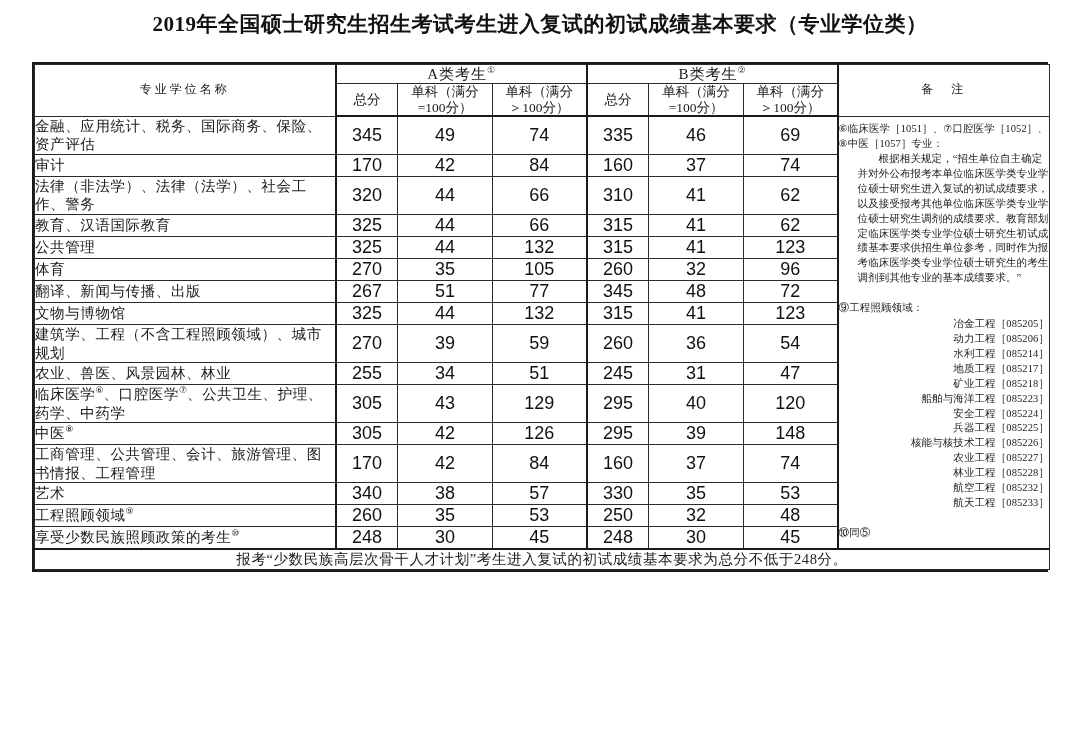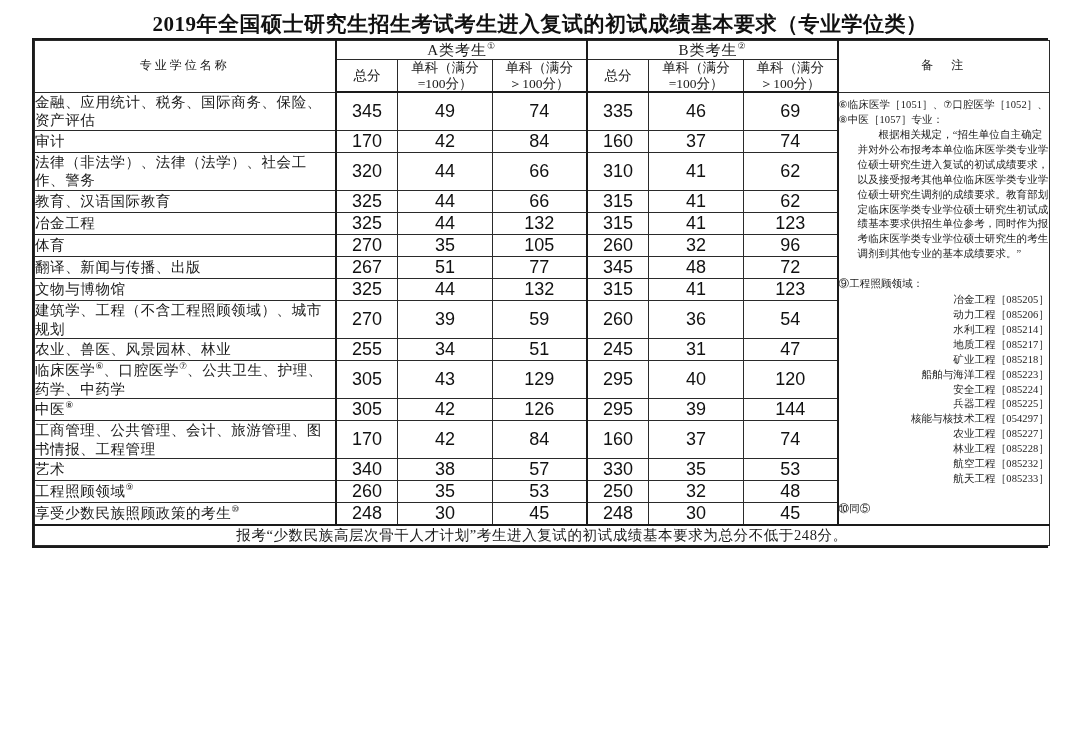--- a/index.html
+++ b/index.html
@@ -20,21 +20,21 @@
     height: 756px;
     box-sizing: border-box;
     background: #fff;
   }
   .title {
     text-align: center;
     font-size: 21px;
     font-weight: bold;
     letter-spacing: 0.5px;
     padding-top: 10px;
-    padding-bottom: 0;
+    padding-bottom: 24px;
     font-family: "Liberation Serif", "DejaVu Serif", serif;
     color: #111;
   }
   .table-wrap {
     margin: 0 32px;
     border: 2.5px solid #1a1a1a;
     box-sizing: border-box;
   }
   table.grid {
     border-collapse: collapse;
@@ -171,21 +171,21 @@
                   <div class="note-head">⑨工程照顾领域：</div>
                   <div class="eng-list">
                     <div class="eng-item">冶金工程［085205］</div>
                     <div class="eng-item">动力工程［085206］</div>
                     <div class="eng-item">水利工程［085214］</div>
                     <div class="eng-item">地质工程［085217］</div>
                     <div class="eng-item">矿业工程［085218］</div>
                     <div class="eng-item">船舶与海洋工程［085223］</div>
                     <div class="eng-item">安全工程［085224］</div>
                     <div class="eng-item">兵器工程［085225］</div>
-                    <div class="eng-item">核能与核技术工程［054297］</div>
+                    <div class="eng-item">核能与核技术工程［085226］</div>
                     <div class="eng-item">农业工程［085227］</div>
                     <div class="eng-item">林业工程［085228］</div>
                     <div class="eng-item">航空工程［085232］</div>
                     <div class="eng-item">航天工程［085233］</div>
                   </div>
                 </div>
                 <div class="note-gap"></div>
                 <div class="note-block">⑩同⑤</div>
               </div>
             </td>
@@ -211,21 +211,21 @@
           <tr>
             <td class="name-cell sep-r">教育、汉语国际教育</td>
             <td class="num-cell ">325</td>
             <td class="num-cell ">44</td>
             <td class="num-cell sep-r">66</td>
             <td class="num-cell ">315</td>
             <td class="num-cell ">41</td>
             <td class="num-cell sep-r">62</td>
           </tr>
           <tr>
-            <td class="name-cell sep-r">冶金工程</td>
+            <td class="name-cell sep-r">公共管理</td>
             <td class="num-cell ">325</td>
             <td class="num-cell ">44</td>
             <td class="num-cell sep-r">132</td>
             <td class="num-cell ">315</td>
             <td class="num-cell ">41</td>
             <td class="num-cell sep-r">123</td>
           </tr>
           <tr>
             <td class="name-cell sep-r">体育</td>
             <td class="num-cell ">270</td>
@@ -280,21 +280,21 @@
             <td class="num-cell ">40</td>
             <td class="num-cell sep-r">120</td>
           </tr>
           <tr>
             <td class="name-cell sep-r">中医<span class="sup">⑧</span></td>
             <td class="num-cell ">305</td>
             <td class="num-cell ">42</td>
             <td class="num-cell sep-r">126</td>
             <td class="num-cell ">295</td>
             <td class="num-cell ">39</td>
-            <td class="num-cell sep-r">144</td>
+            <td class="num-cell sep-r">148</td>
           </tr>
           <tr>
             <td class="name-cell sep-r">工商管理、公共管理、会计、旅游管理、图书情报、工程管理</td>
             <td class="num-cell ">170</td>
             <td class="num-cell ">42</td>
             <td class="num-cell sep-r">84</td>
             <td class="num-cell ">160</td>
             <td class="num-cell ">37</td>
             <td class="num-cell sep-r">74</td>
           </tr>

